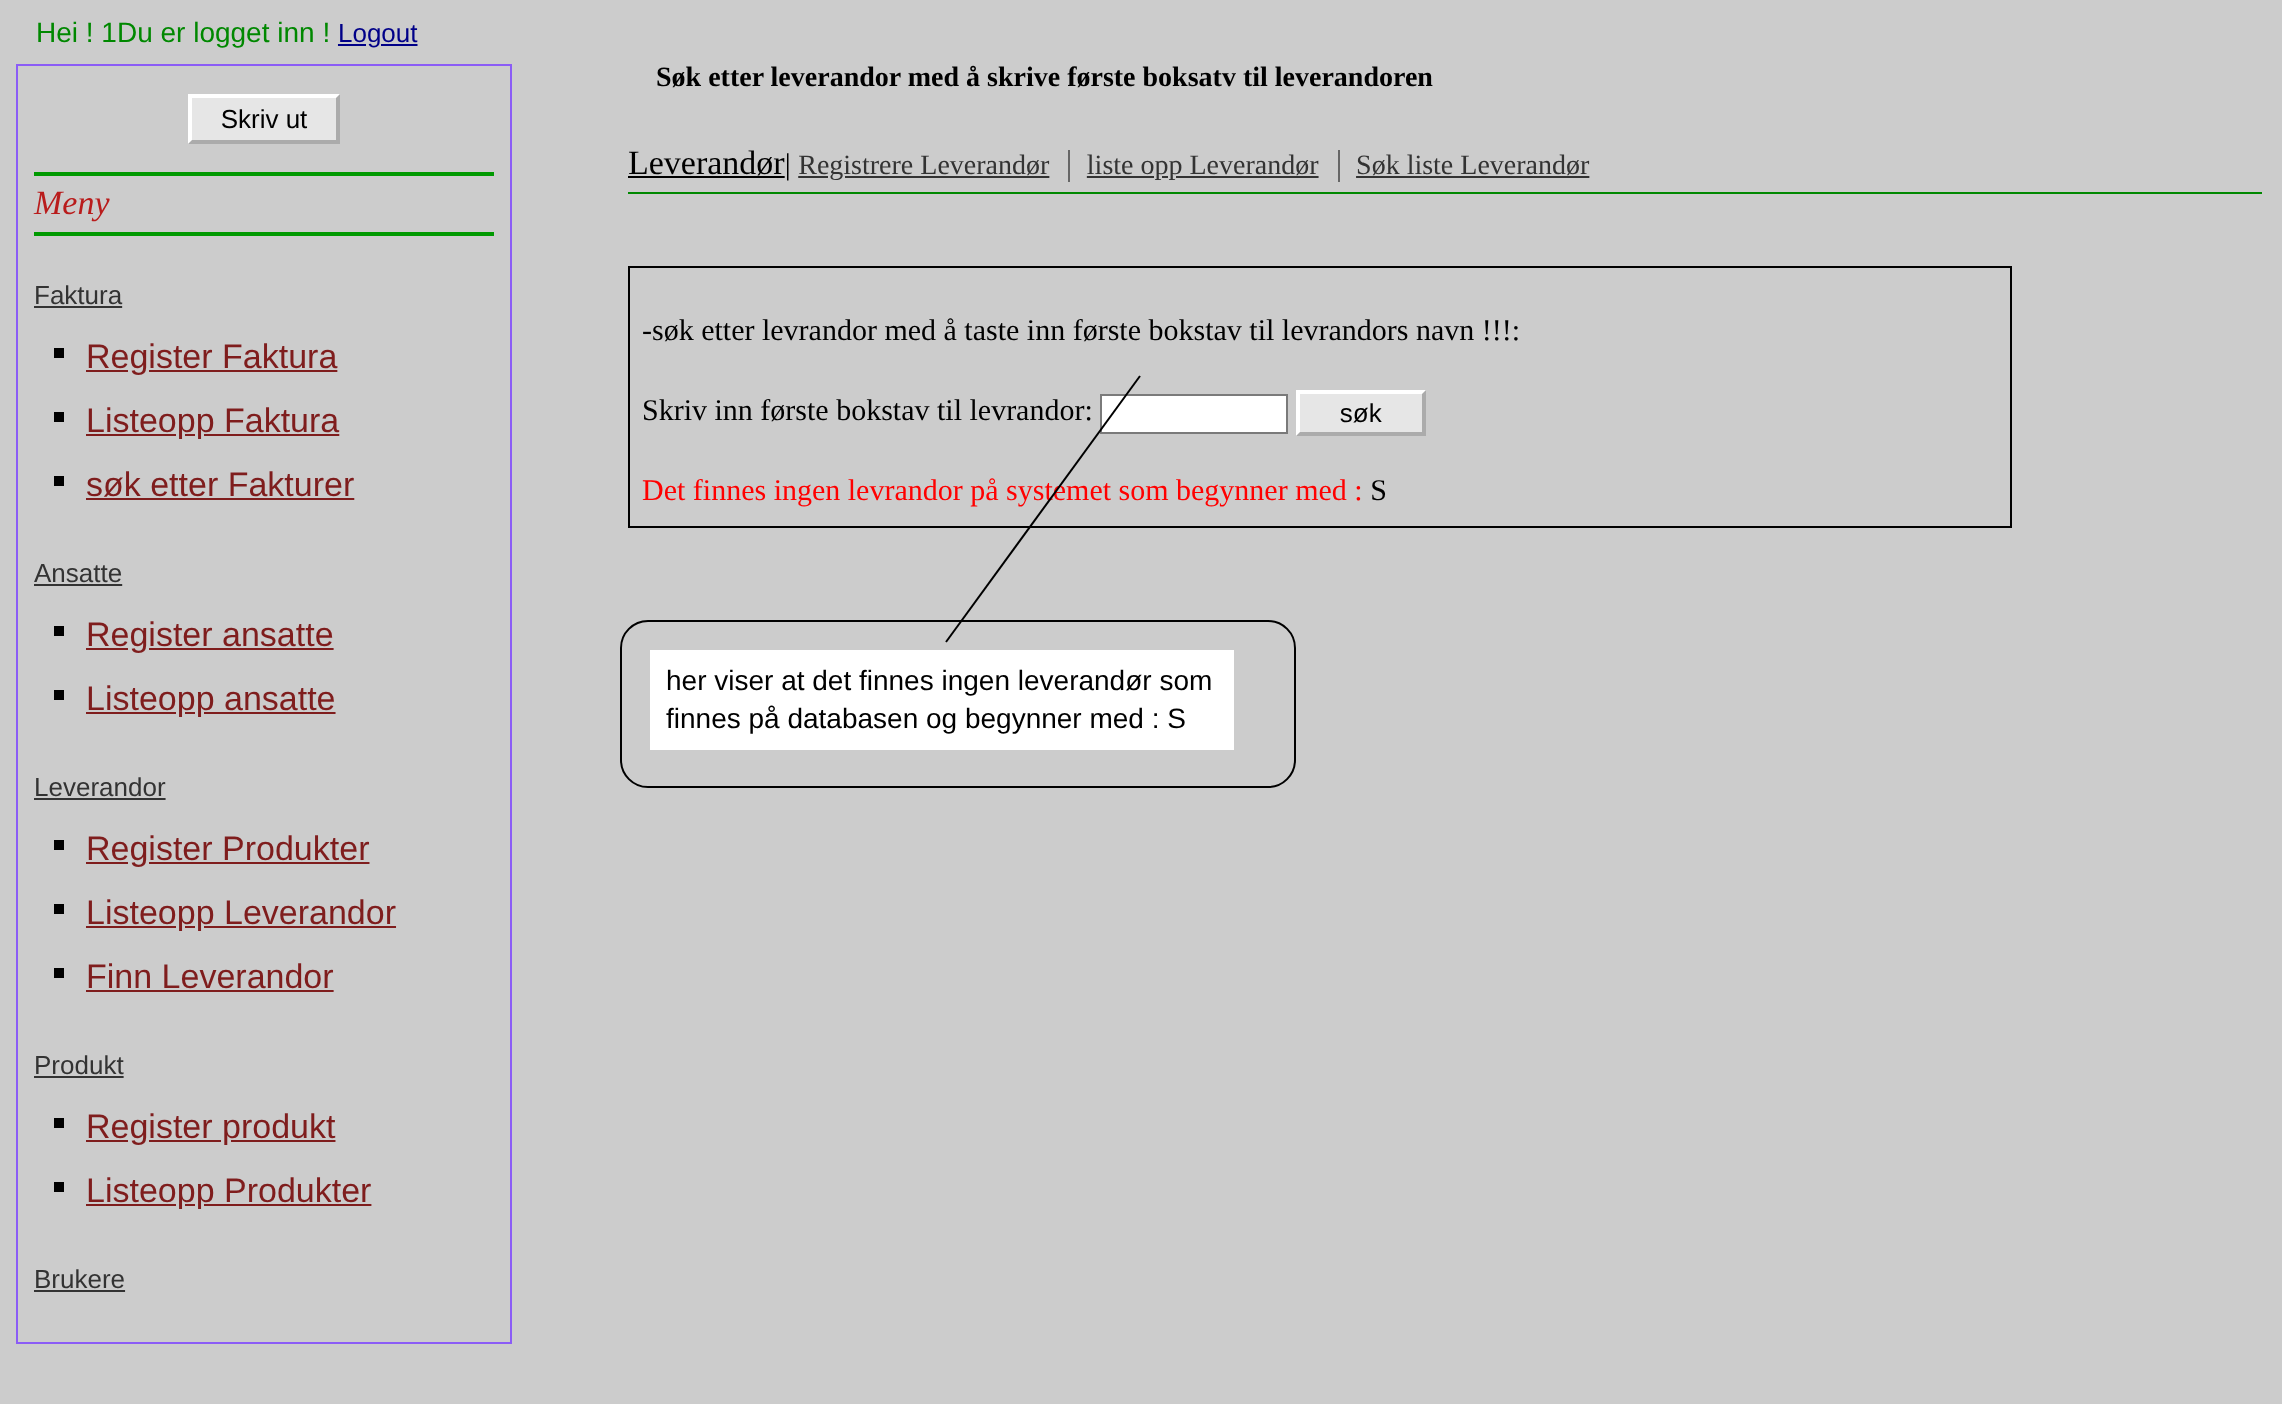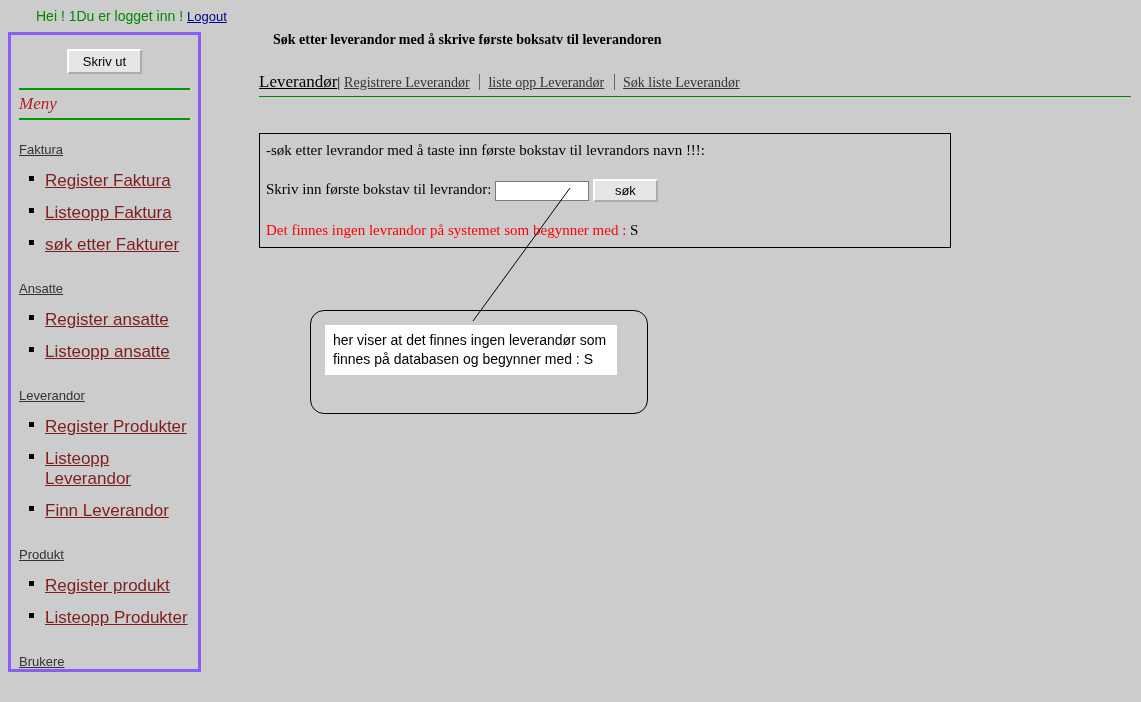--- a/index.html
+++ b/index.html
@@ -10,37 +10,36 @@
       font-family: Arial, sans-serif;
       font-size: 13px;
       width: 1141px;
       height: 702px;
       position: relative;
     }
     .header-bar {
       padding: 8px 18px;
       color: #008800;
       font-size: 14px;
-      margin-left: 18px;
     }
     .header-bar .logout {
       color: #000088;
       text-decoration: underline;
       font-size: 13px;
       cursor: pointer;
     }
     .main-row {
       display: flex;
       align-items: flex-start;
     }
     .sidebar-wrap {
-      width: 193px;
+      width: 248px;
       height: 640px;
       margin-left: 8px;
-      border: 3px solid #8b5cf6;
+      border: 1px solid #8b5cf6;
       background: #cccccc;
       position: relative;
       overflow: hidden;
     }
     .sidebar-content {
       padding: 8px 8px 8px 8px;
       height: 100%;
       overflow-y: scroll;
     }
     .sidebar-content::-webkit-scrollbar {
@@ -143,21 +142,21 @@
       margin: 0 4px 0 6px;
     }
     .search-box {
       border: 1px solid #000;
       padding: 8px 6px 8px 6px;
       width: 692px;
       font-family: 'Times New Roman', serif;
       font-size: 15px;
     }
     .search-box .line1 {
-      margin: 0 0 20px 0;
+      margin: 16px 0 20px 0;
     }
     .search-box .line2 {
       margin: 0 0 20px 0;
     }
     .search-box input[type="text"] {
       width: 94px;
       height: 20px;
       border: 1px solid #7a7a7a;
       background: #fff;
       font-size: 13px;
@@ -178,21 +177,21 @@
       font-family: 'Times New Roman', serif;
       font-size: 15px;
     }
     .callout-wrap {
       position: absolute;
       left: 310px;
       top: 310px;
     }
     .callout-box {
       width: 338px;
-      height: 104px;
+      height: 84px;
       border: 1.5px solid #000;
       border-radius: 14px;
       background: transparent;
       padding: 14px;
     }
     .callout-inner {
       background: #fff;
       padding: 6px 8px;
       font-family: Arial, sans-serif;
       font-size: 14px;

